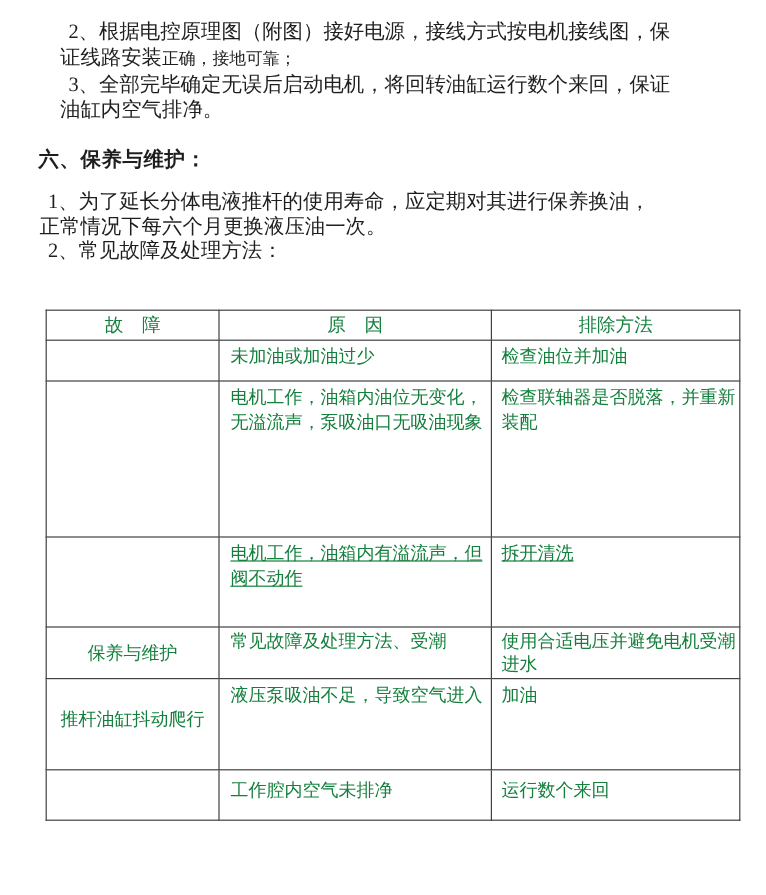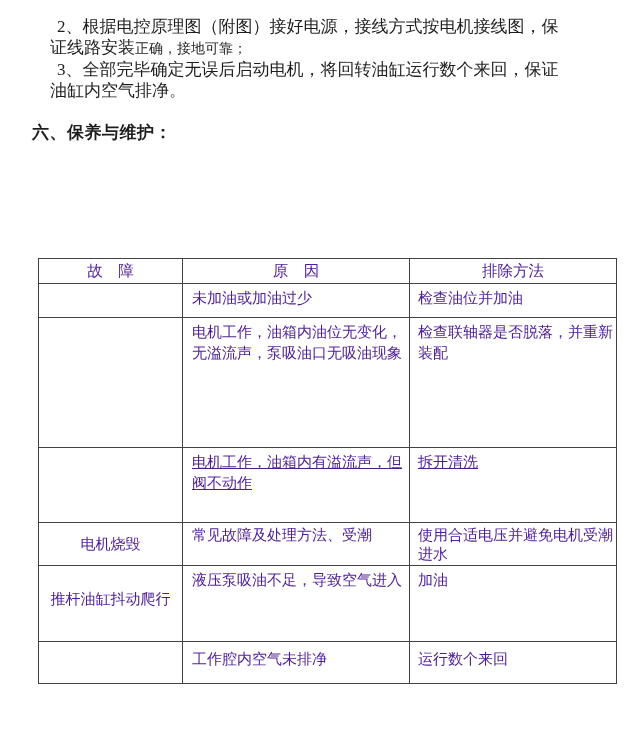--- a/index.html
+++ b/index.html
@@ -42,21 +42,21 @@
   .maintenance .line { white-space: nowrap; }
 
   
   table.fault-table {
     position: absolute;
     left: 38px; top: 258px;
     width: 578px;
     border-collapse: collapse;
     table-layout: fixed;
     font-size: 15px;
-    color: #4c1d95;
+    color: #15803d;
   }
   .fault-table col.c1 { width: 144px; }
   .fault-table col.c2 { width: 227px; }
   .fault-table col.c3 { width: 207px; }
   .fault-table th, .fault-table td {
     border: 1px solid #424242;
     font-weight: normal;
     overflow: hidden;
   }
   .fault-table th {
@@ -100,20 +100,25 @@
 
   <div class="intro">
     <div class="line indent">2、根据电控原理图（附图）接好电源，接线方式按电机接线图，保</div>
     <div class="line"><span>证线路安装</span><span class="small-run">正确，接地可靠；</span></div>
     <div class="line indent">3、全部完毕确定无误后启动电机，将回转油缸运行数个来回，保证</div>
     <div class="line">油缸内空气排净。</div>
   </div>
 
   <div class="section-heading">六、保养与维护：</div>
 
+  <div class="maintenance">
+    <div class="line indent">1、为了延长分体电液推杆的使用寿命，应定期对其进行保养换油，</div>
+    <div class="line">正常情况下每六个月更换液压油一次。</div>
+    <div class="line indent">2、常见故障及处理方法：</div>
+  </div>
 
   <table class="fault-table">
     <colgroup>
         <col class="c1">
         <col class="c2">
         <col class="c3">
       </colgroup>
     <tbody>
         <tr class="header-row">
       <th>故　障</th>
@@ -129,21 +134,21 @@
       <td class="fault"></td>
       <td class="cause">电机工作，油箱内油位无变化，无溢流声，泵吸油口无吸油现象</td>
       <td class="remedy">检查联轴器是否脱落，并重新装配</td>
     </tr>
     <tr class="r4">
       <td class="fault"></td>
       <td class="cause">电机工作，油箱内有溢流声，但阀不动作</td>
       <td class="remedy">拆开清洗</td>
     </tr>
     <tr class="r5">
-      <td class="fault">电机烧毁</td>
+      <td class="fault">保养与维护</td>
       <td class="cause">常见故障及处理方法、受潮</td>
       <td class="remedy">使用合适电压并避免电机受潮进水</td>
     </tr>
     <tr class="r6">
       <td class="fault">推杆油缸抖动爬行</td>
       <td class="cause">液压泵吸油不足，导致空气进入</td>
       <td class="remedy">加油</td>
     </tr>
     <tr class="r7">
       <td class="fault"></td>

